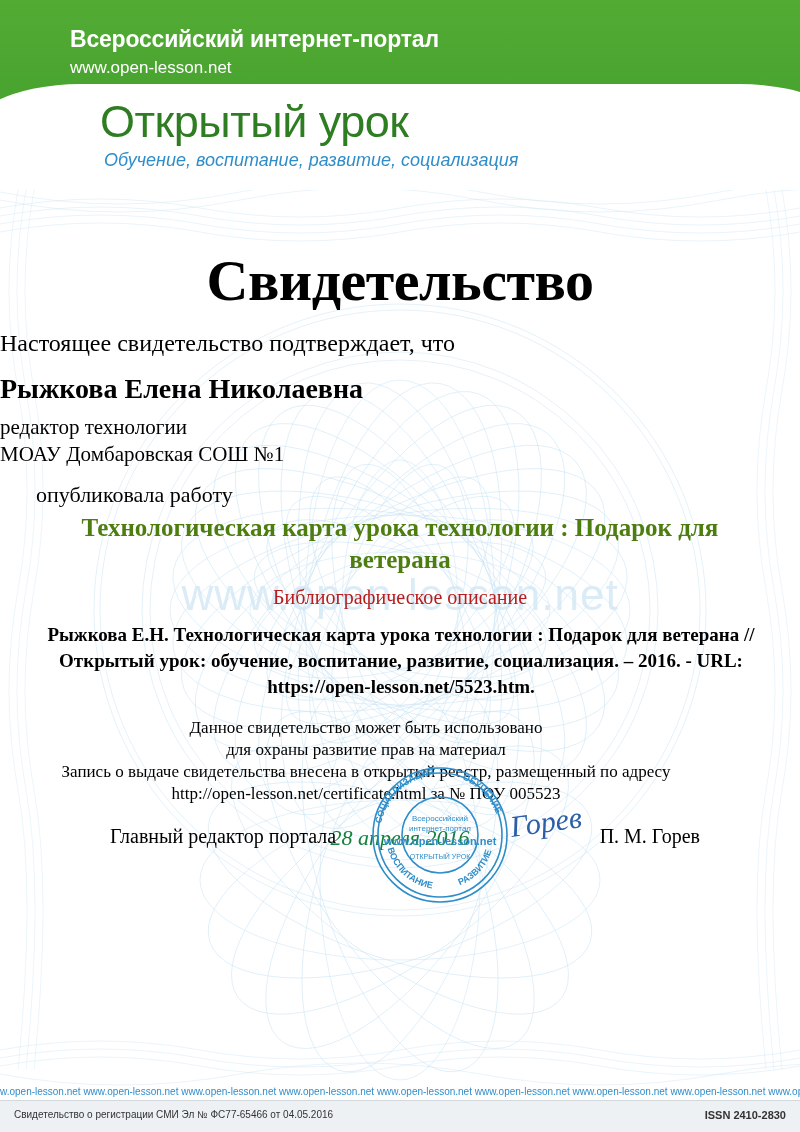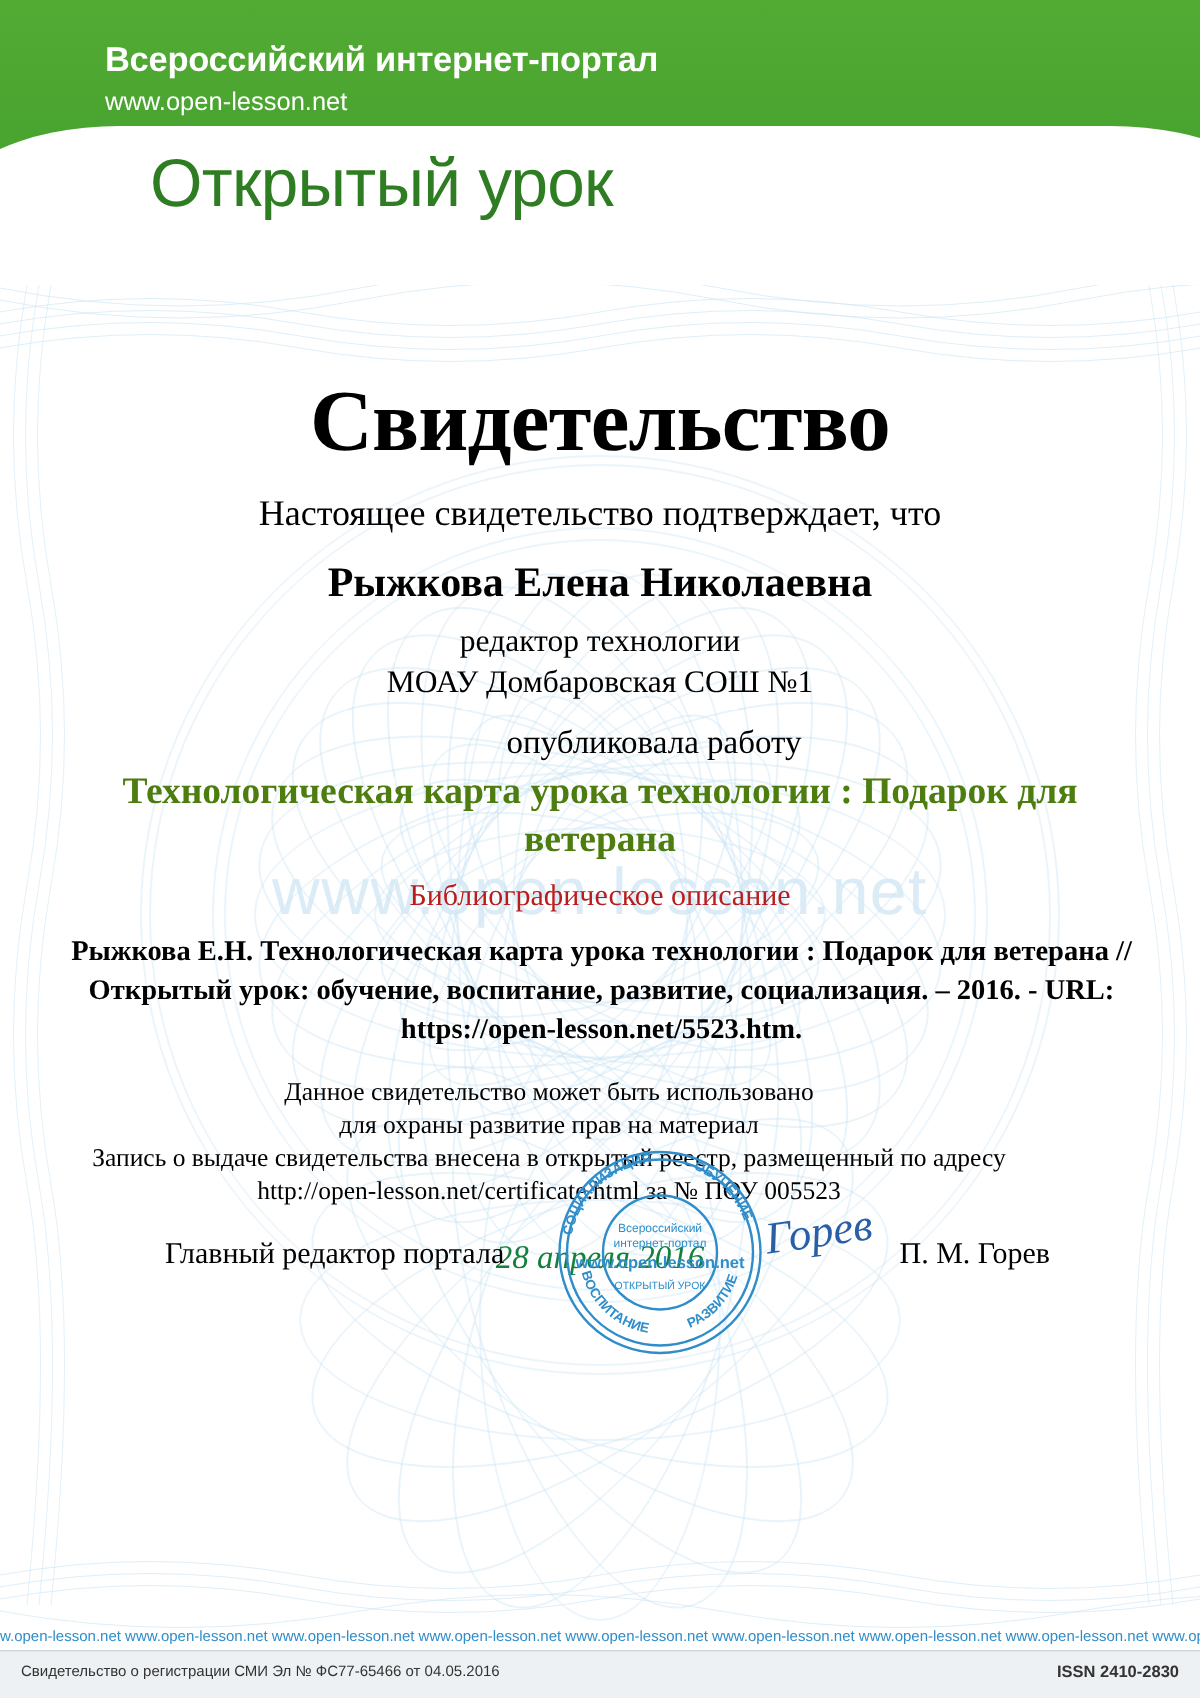--- a/index.html
+++ b/index.html
@@ -120,21 +120,21 @@
     width: 800px;
     text-align: center;
     font-size: 58px;
     font-weight: bold;
     color: #000000;
     letter-spacing: -0.5px;
   }
   .line {
     position: absolute;
     width: 800px;
-    text-align: center;
+    text-align: left;
     color: #000;
   }
   .confirms  { top: 140px; font-size: 24px; }
   .person    { top: 183px; font-size: 28px; font-weight: bold; }
   .role      { top: 225px; font-size: 21px; }
   .org       { top: 252px; font-size: 21px; }
   .published { top: 292px; font-size: 22px; padding-left: 36px; }
 
   .work-title {
     position: absolute;
@@ -266,20 +266,21 @@
 <body>
 
 <div class="page">
 
   <div class="header">
     <div class="header-curve"></div>
     <div class="portal-title">Всероссийский интернет-портал</div>
     <div class="portal-url">www.open-lesson.net</div>
   </div>
   <div class="brand-name">Открытый урок</div>
+  <div class="brand-sub">Обучение, воспитание, развитие, социализация</div>
 
   <div class="guilloche">
     <svg width="800" height="910" viewBox="0 0 800 910" xmlns="http://www.w3.org/2000/svg">
       <defs>
         <g id="rose">
           <circle cx="0" cy="0" r="1"></circle>
         </g>
       </defs>
       <g stroke="#8fc6e8" fill="none" stroke-width="0.45" opacity="0.55">
 

